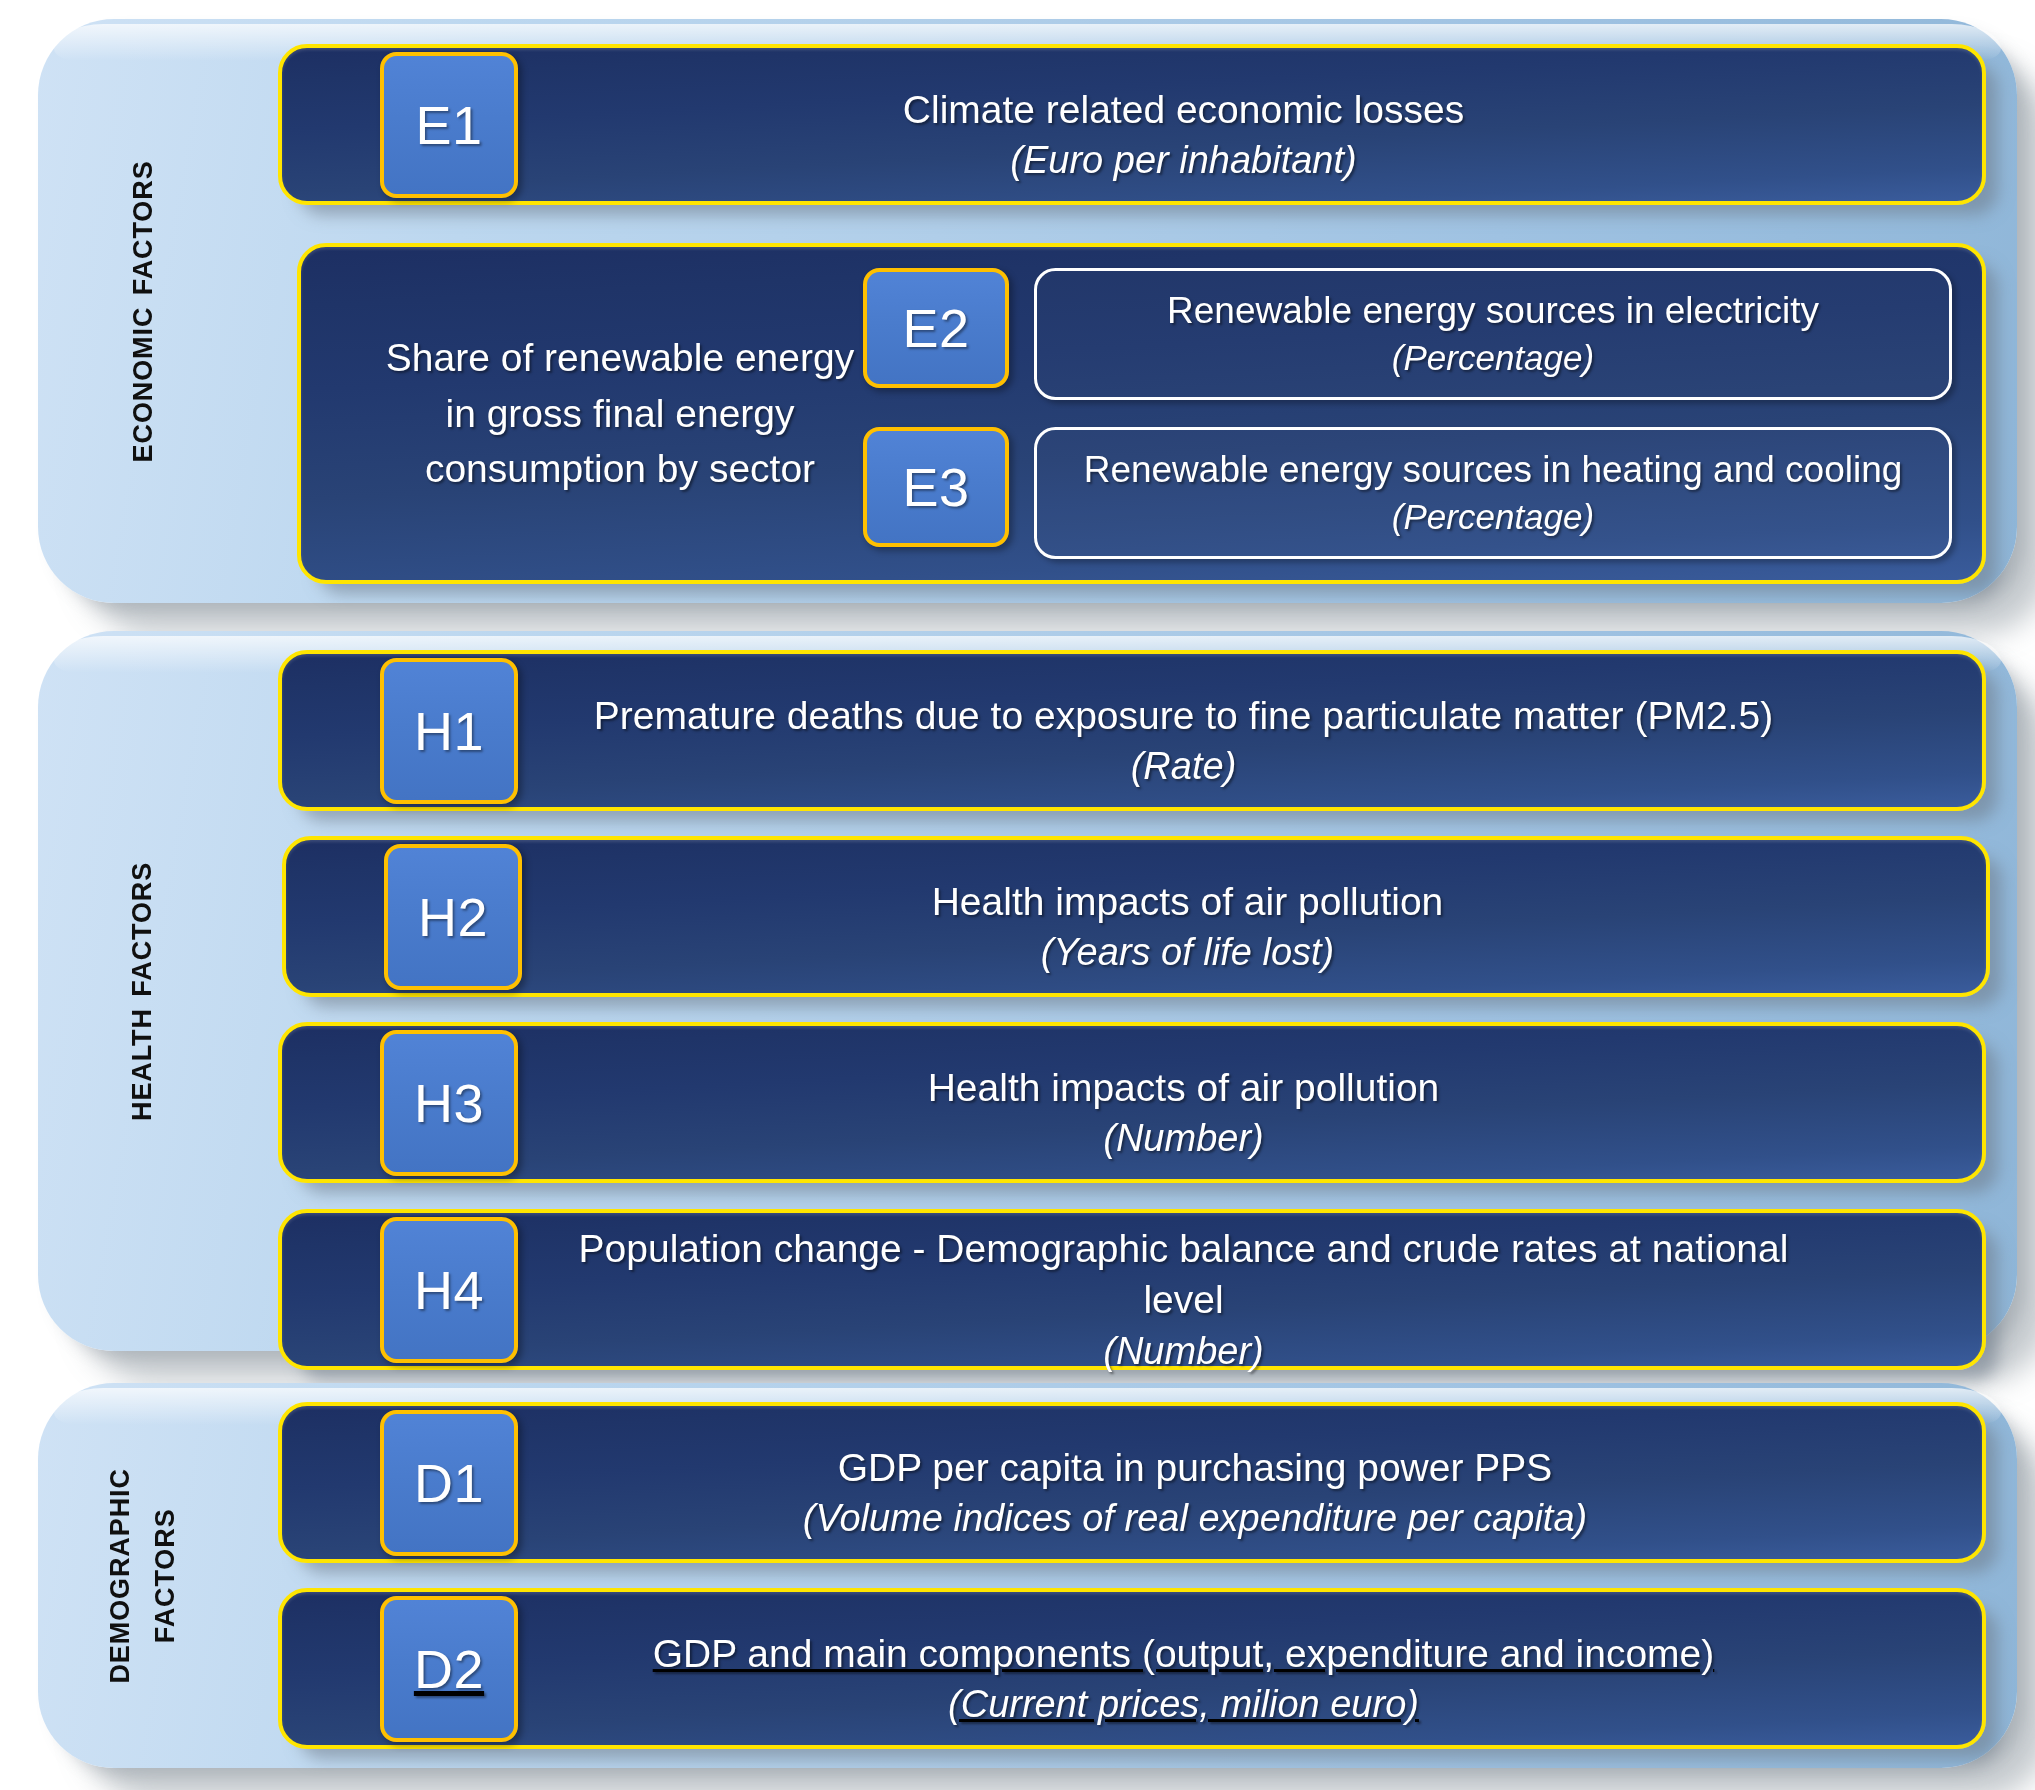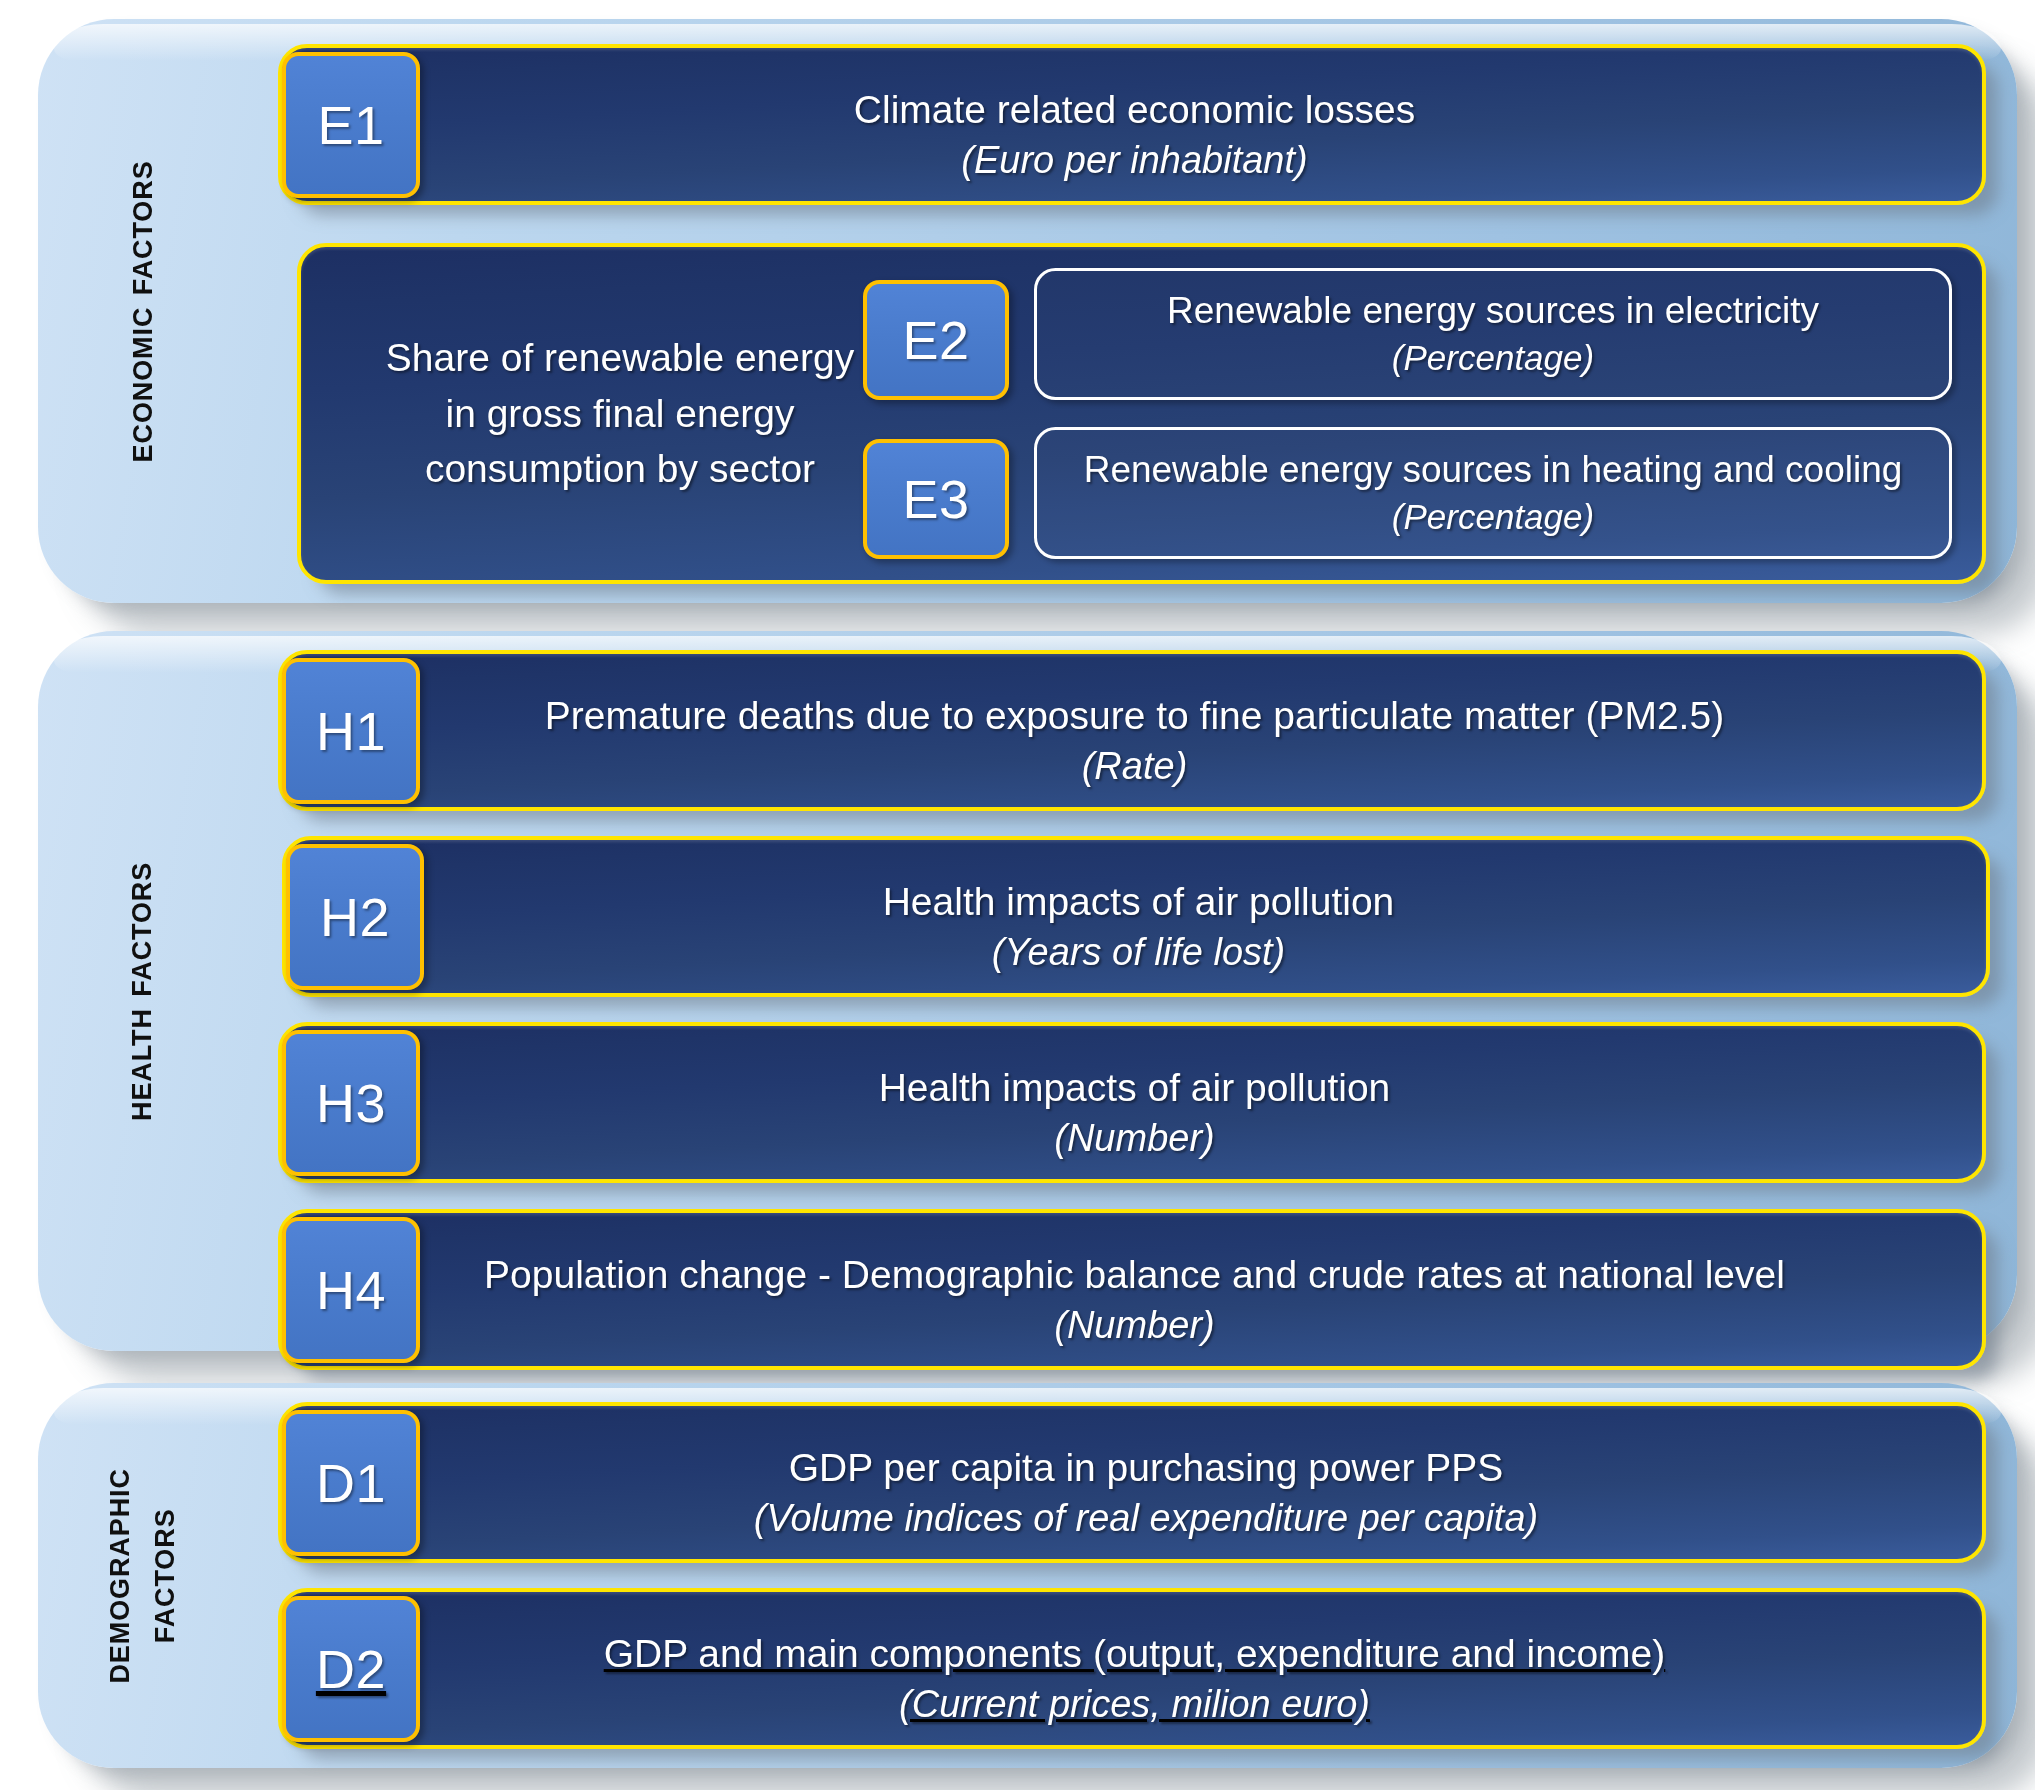--- a/index.html
+++ b/index.html
@@ -113,21 +113,21 @@
     color: #ffffff;
     display: flex;
     align-items: center;
     justify-content: center;
     font-size: 54px;
     font-weight: normal;
     letter-spacing: 0.6px;
     text-shadow: 1.9px 1.9px 2.5px rgba(0,0,0,0.40);
     box-shadow: 3.8px 3.8px 6.3px rgba(0,0,0,0.30);
   }
-  .badge-tall { width: 138px; height: 146px; }
+  .badge-tall { width: 138px; height: 146px; margin-left: 98px; }
   .badge-sq   { width: 146px; height: 120px; }
 
   
   .row-text {
     flex: 1 1 auto;
     text-align: center;
     color: #ffffff;
     line-height: 1.32;
     padding: 0 25px;
     text-shadow: 1.9px 1.9px 2.5px rgba(0,0,0,0.45);
@@ -150,21 +150,21 @@
   .group-right {
     flex: 1 1 auto;
     display: flex;
     flex-direction: column;
     justify-content: center;
     gap: 26.5px;
     padding-right: 30px;
   }
   .sub-row {
     display: flex;
-    align-items: flex-end;
+    align-items: flex-start;
     gap: 25px;
   }
   .sub-box {
     box-sizing: border-box;
     flex: 1 1 auto;
     border: 3.8px solid #ffffff;
     border-radius: 21.5px;
     padding: 16.4px 19px;
     text-align: center;
     color: #ffffff;

